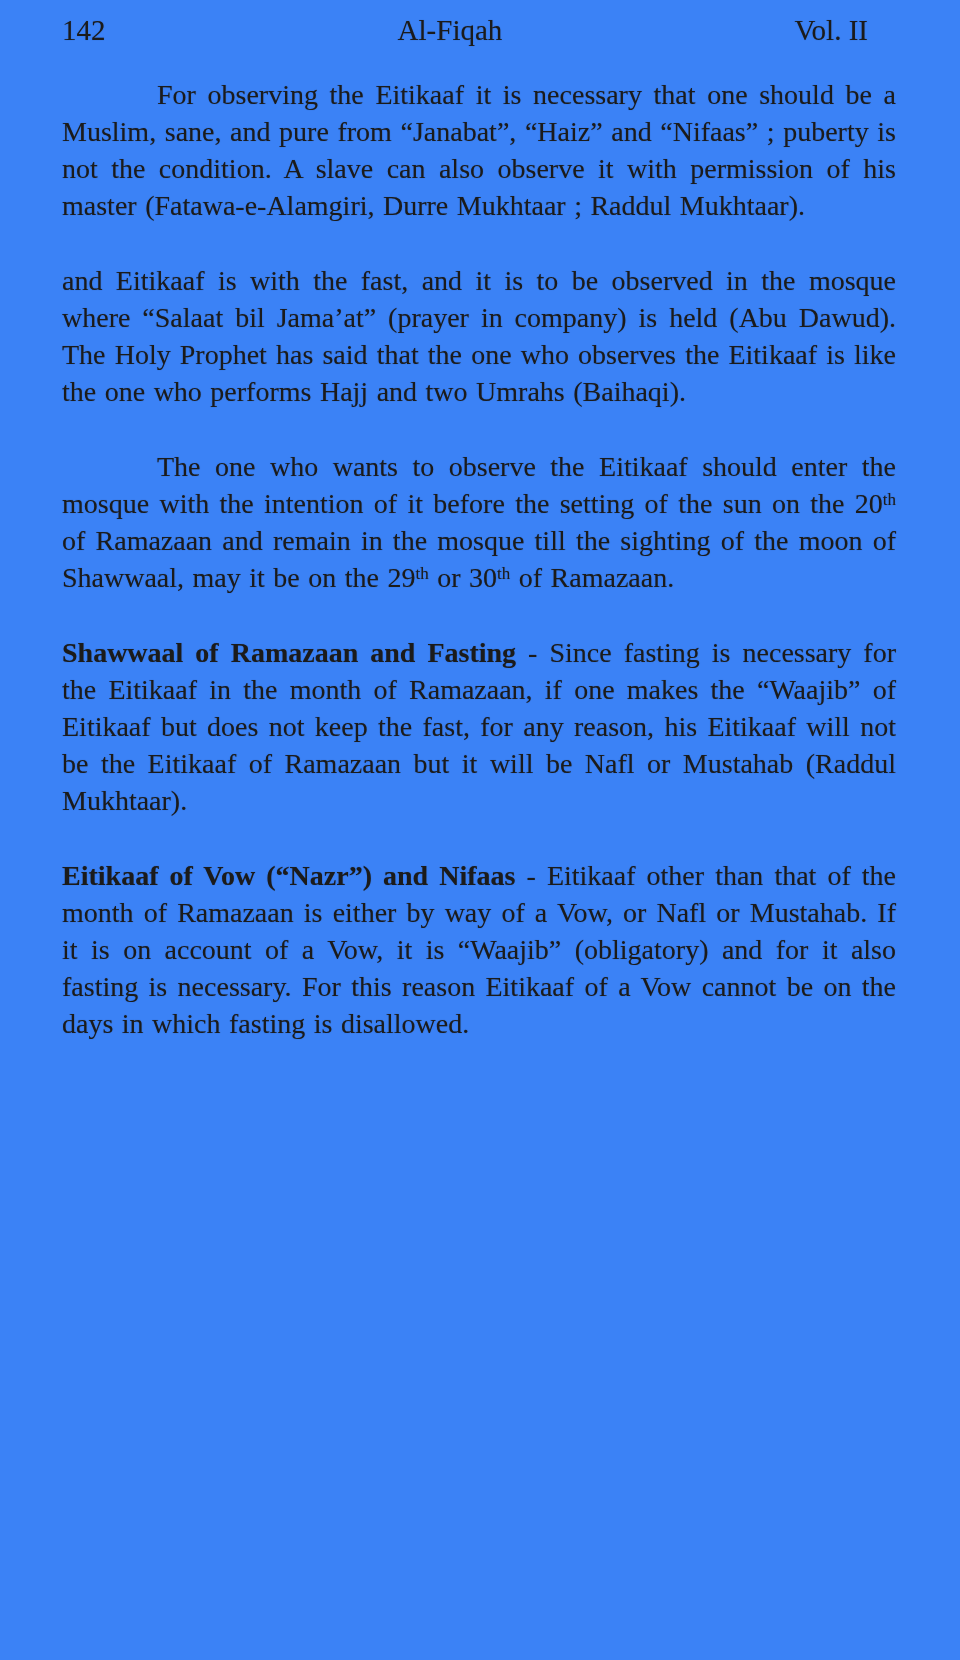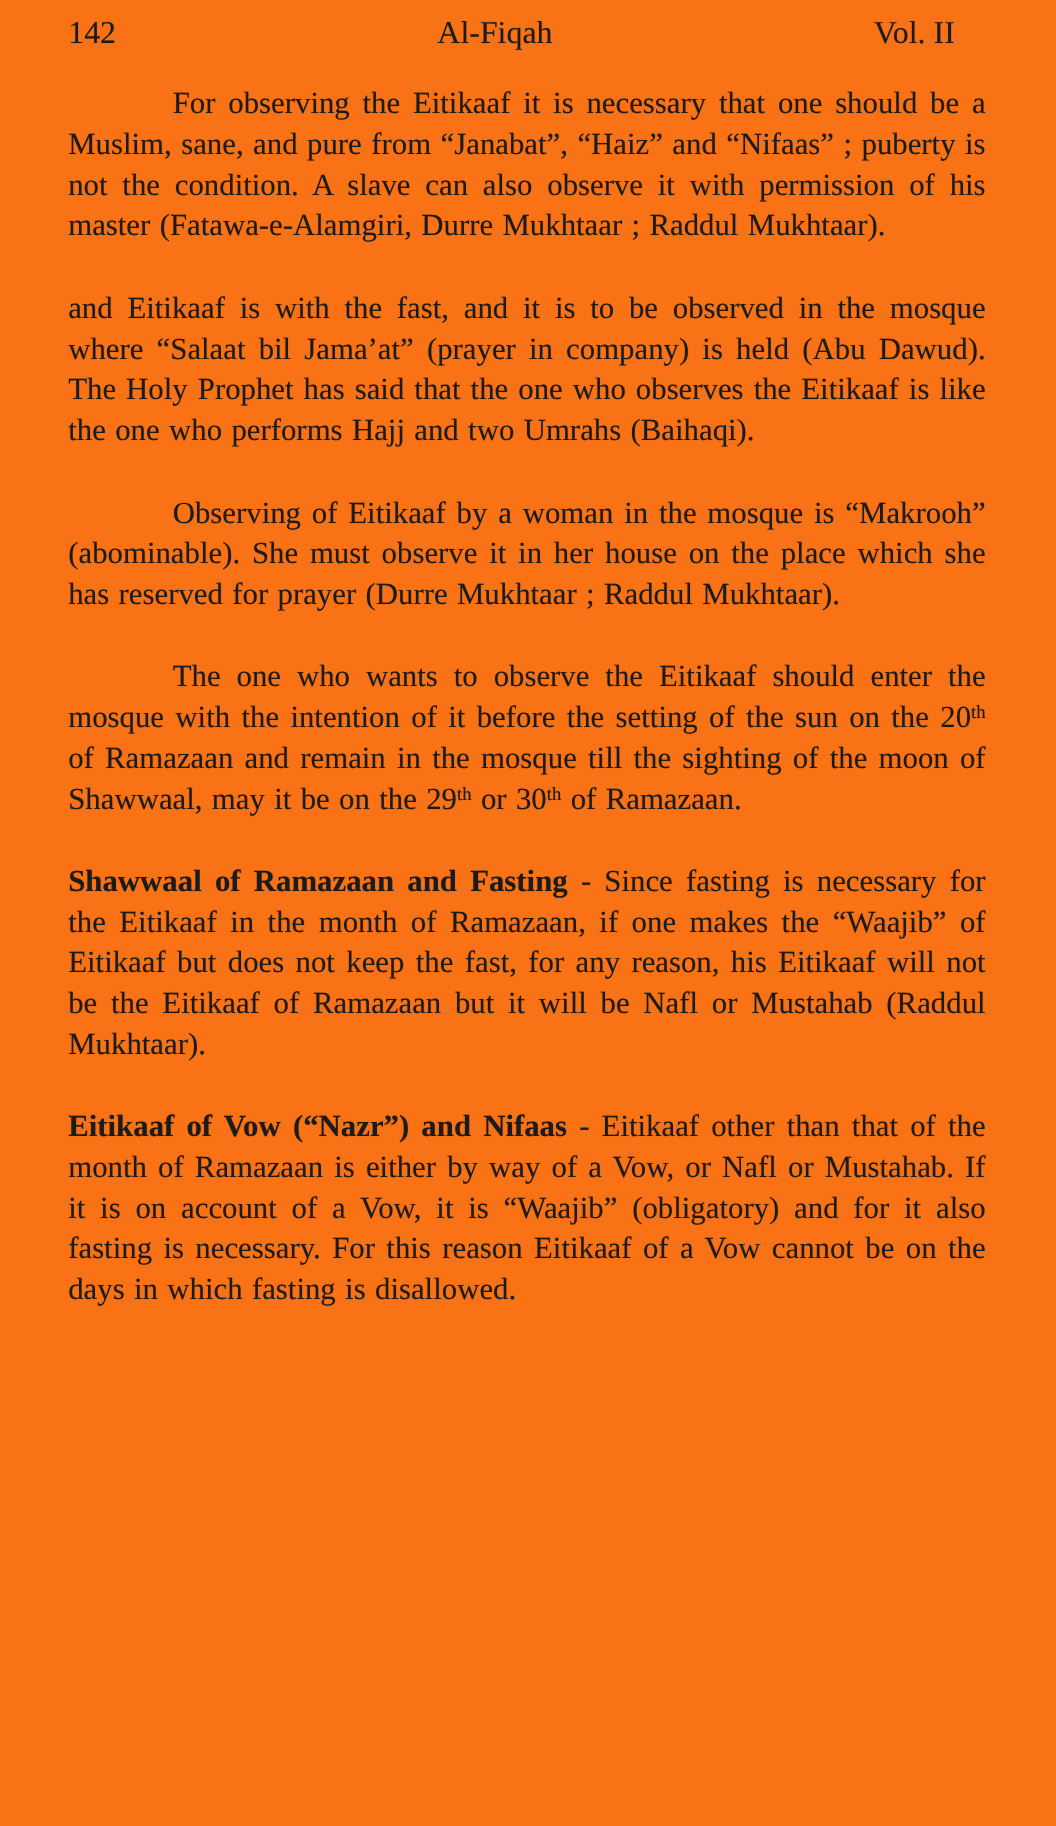--- a/index.html
+++ b/index.html
@@ -4,21 +4,21 @@
 <style>
   html, body {
     margin: 0;
     padding: 0;
     background: #ffffff;
   }
   .page {
     position: relative;
     width: 960px;
     height: 1660px;
-    background: #f97316;
+    background: #3b82f6;
     font-family: "Liberation Serif", "DejaVu Serif", serif;
     color: #1b1b1b;
     overflow: hidden;
     text-shadow: 0 0 1px rgba(30,30,30,0.38);
   }
   .page-header {
     display: flex;
     justify-content: space-between;
     align-items: baseline;
     padding: 12px 92px 0 62px;
@@ -59,21 +59,20 @@
     <span>Al-Fiqah</span>
     <span>Vol. II</span>
   </header>
 
   <main class="content">
 
     <p class="para indent">For observing the Eitikaaf it is necessary that one should be a Muslim, sane, and pure from “Janabat”, “Haiz” and “Nifaas” ; puberty is not the condition. A slave can also observe it with permission of his master (Fatawa-e-Alamgiri, Durre Mukhtaar ; Raddul Mukhtaar).</p>
 
     <p class="para">and Eitikaaf is with the fast, and it is to be observed in the mosque where “Salaat bil Jama’at” (prayer in company) is held (Abu Dawud). The Holy Prophet has said that the one who observes the Eitikaaf is like the one who performs Hajj and two Umrahs (Baihaqi).</p>
 
-    <p class="para indent">Observing of Eitikaaf by a woman in the mosque is “Makrooh” (abominable). She must observe it in her house on the place which she has reserved for prayer (Durre Mukhtaar ; Raddul Mukhtaar).</p>
 
     <p class="para indent"><span>The one who wants to observe the Eitikaaf should enter the mosque with the intention of it before the setting of the sun on the 20</span><sup class="ord">th</sup><span> of Ramazaan and remain in the mosque till the sighting of the moon of Shawwaal, may it be on the 29</span><sup class="ord">th</sup><span> or 30</span><sup class="ord">th</sup><span> of Ramazaan.</span></p>
 
     <p class="para"><b class="lead">Shawwaal of Ramazaan and Fasting</b><span> - </span><span>Since fasting is necessary for the Eitikaaf in the month of Ramazaan, if one makes the “Waajib” of Eitikaaf but does not keep the fast, for any reason, his Eitikaaf will not be the Eitikaaf of Ramazaan but it will be Nafl or Mustahab (Raddul Mukhtaar).</span></p>
 
     <p class="para"><b class="lead">Eitikaaf of Vow (“Nazr”) and Nifaas</b><span> - </span><span>Eitikaaf other than that of the month of Ramazaan is either by way of a Vow, or Nafl or Mustahab. If it is on account of a Vow, it is “Waajib” (obligatory) and for it also fasting is necessary. For this reason Eitikaaf of a Vow cannot be on the days in which fasting is disallowed.</span></p>
 
 
   </main>
 </div>

